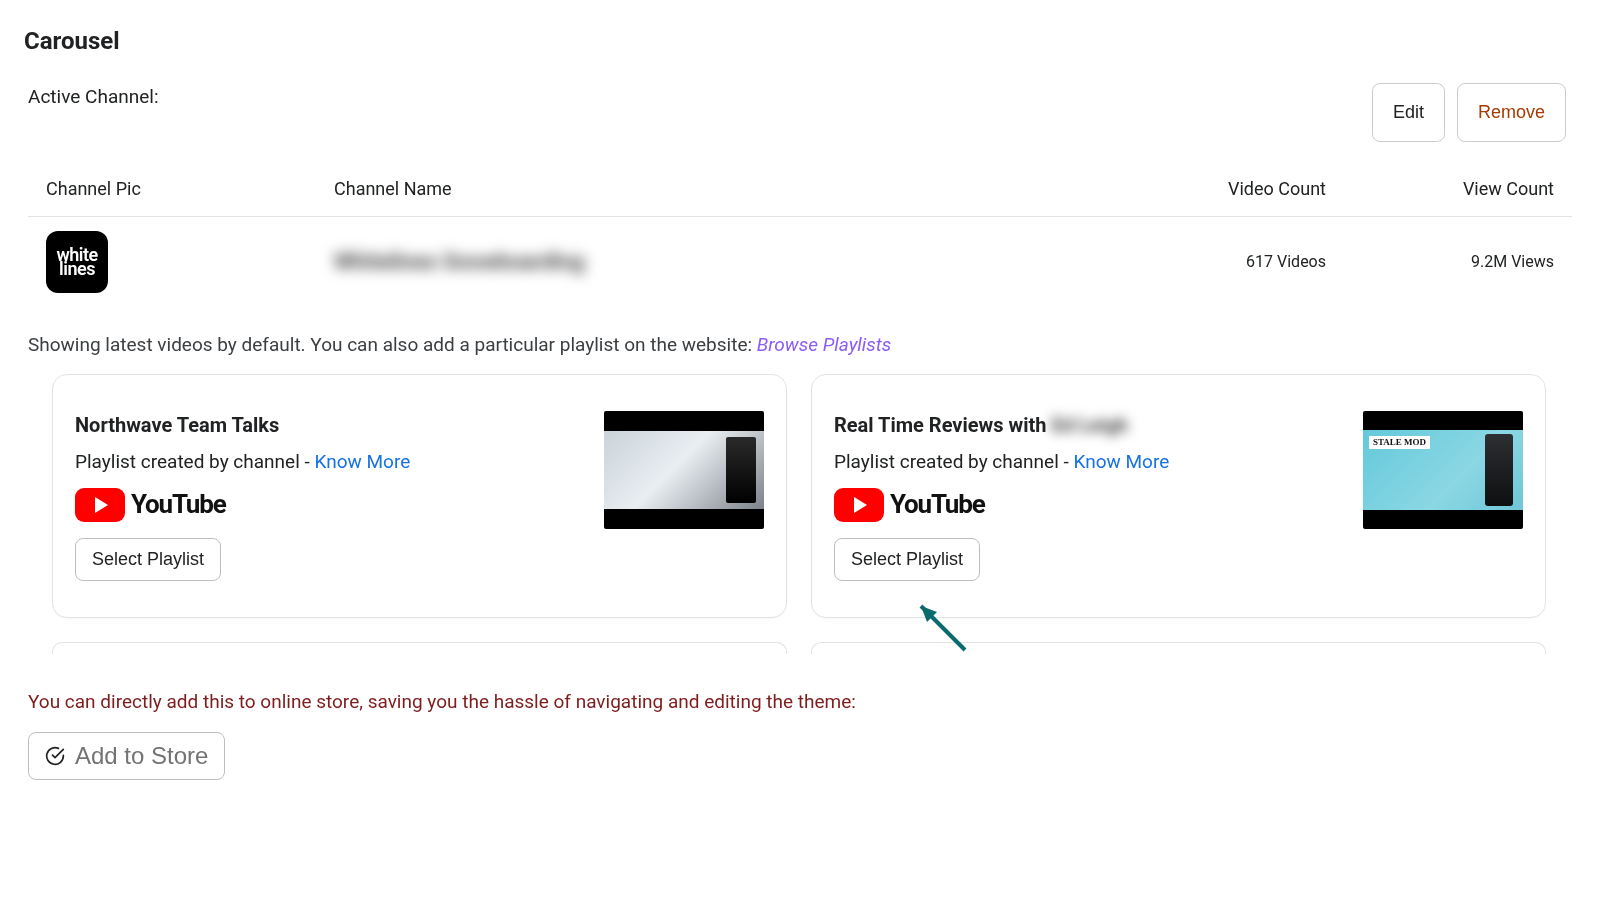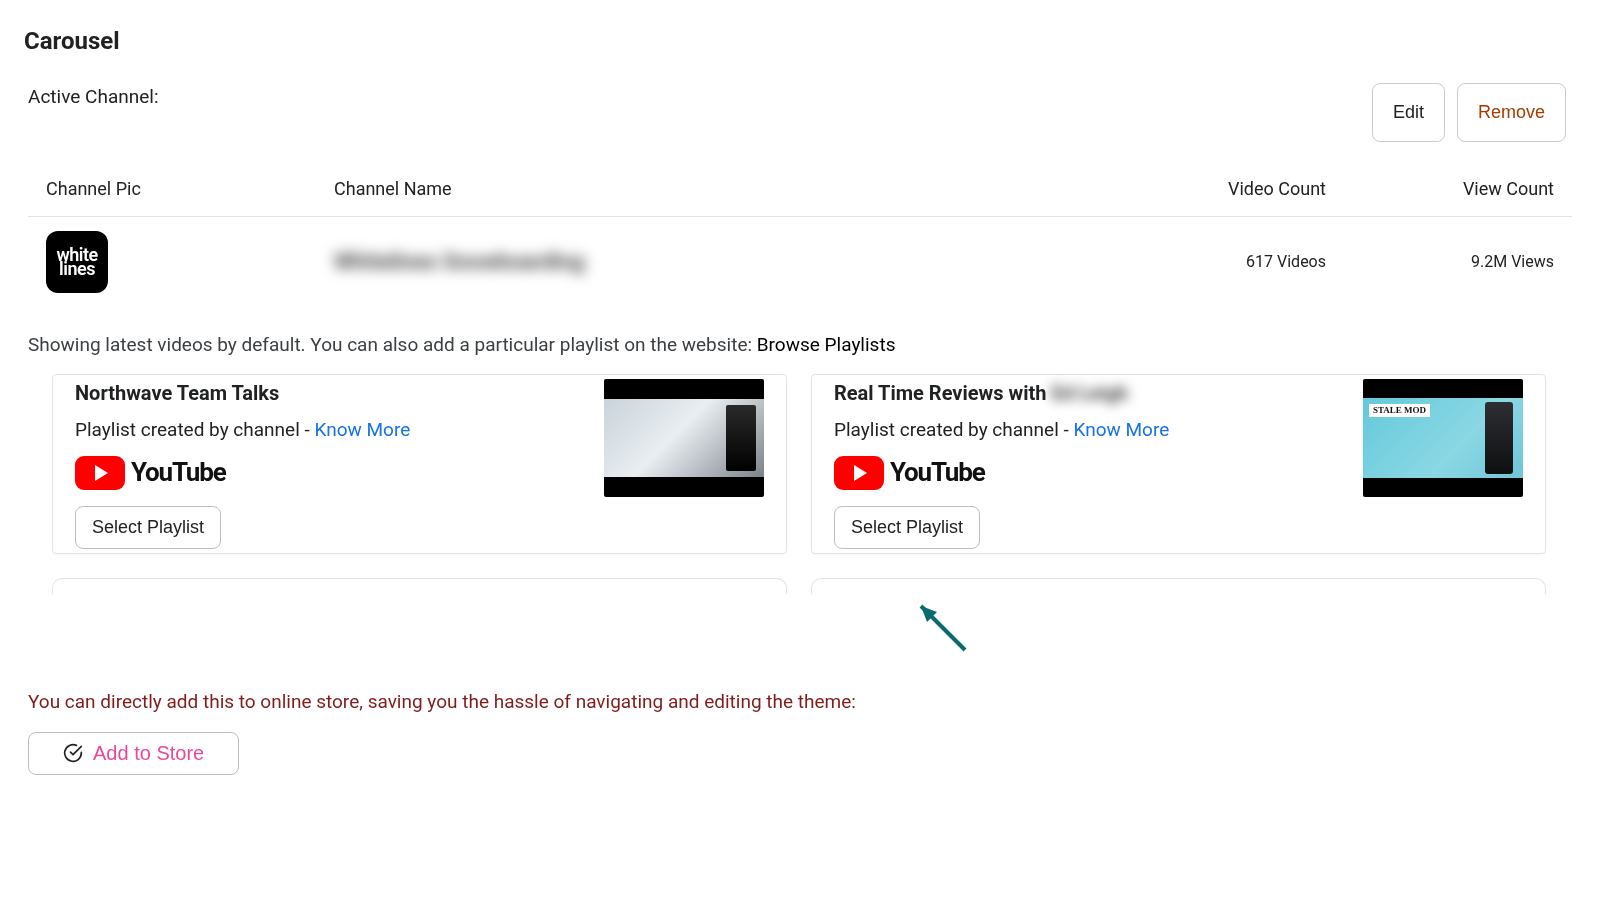--- a/index.html
+++ b/index.html
@@ -68,37 +68,37 @@
     }
     .channel-pic-inner { line-height: 14px; text-align: center; }
     .channel-name.blur-text { filter: blur(7px); color: #333; font-size: 22px; font-weight: 600; }
     .cell-right { text-align: right; font-size: 16px; }
 
     .info-line {
       margin: 24px 4px 16px 4px;
       font-size: 19px;
       color: #3b3f42;
     }
-    .info-line a { color: #000000; text-decoration: none; cursor: pointer; }
+    .info-line a { color: #8b5cf6; text-decoration: none; cursor: pointer; font-style: italic; }
 
     .playlists-wrapper {
       margin: 0 24px 0 28px;
       height: 280px;
       overflow-y: scroll;
       padding-right: 6px;
     }
     .playlists-grid {
       display: grid;
       grid-template-columns: 1fr 1fr;
       gap: 24px;
     }
     .playlist-card {
       border: 1px solid #e1e3e5;
-      border-radius: 4px;
-      padding: 4px 22px;
+      border-radius: 15px;
+      padding: 36px 22px;
       display: flex;
       gap: 20px;
       align-items: flex-start;
       background: #fff;
       box-shadow: 0 1px 2px rgba(0,0,0,0.03);
     }
     .playlist-card .card-left { flex: 1; min-width: 0; }
     .playlist-title {
       font-size: 20px; font-weight: 700;
       margin-bottom: 8px;
@@ -191,24 +191,24 @@
       margin: 34px 4px 16px 4px;
       font-size: 19px;
       color: #7f1d1d;
     }
     .add-store-btn {
       display: inline-flex;
       align-items: center;
       gap: 10px;
       border: 1px solid #babfc3;
       background: #fff;
-      color: #ec4899;
-      padding: 9px 34px;
+      color: #737373;
+      padding: 9px 16px;
       border-radius: 8px;
-      font-size: 20px;
+      font-size: 24px;
       cursor: pointer;
       margin: 0 4px;
     }
     .check-icon-svg { width: 20px; height: 20px; }
 
     
     .playlists-wrapper::-webkit-scrollbar { width: 12px; }
     .playlists-wrapper::-webkit-scrollbar-thumb { background:#bbb; border-radius:6px; }
     .playlists-wrapper::-webkit-scrollbar-track { background:#f1f1f1; }
 

